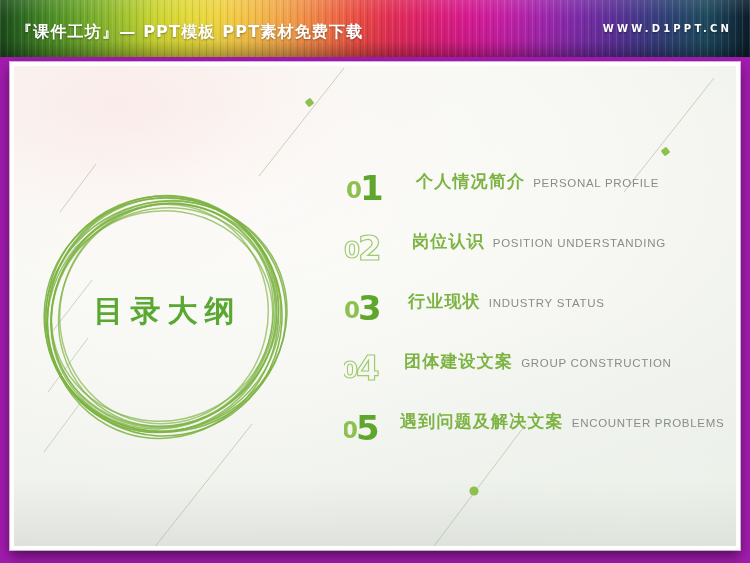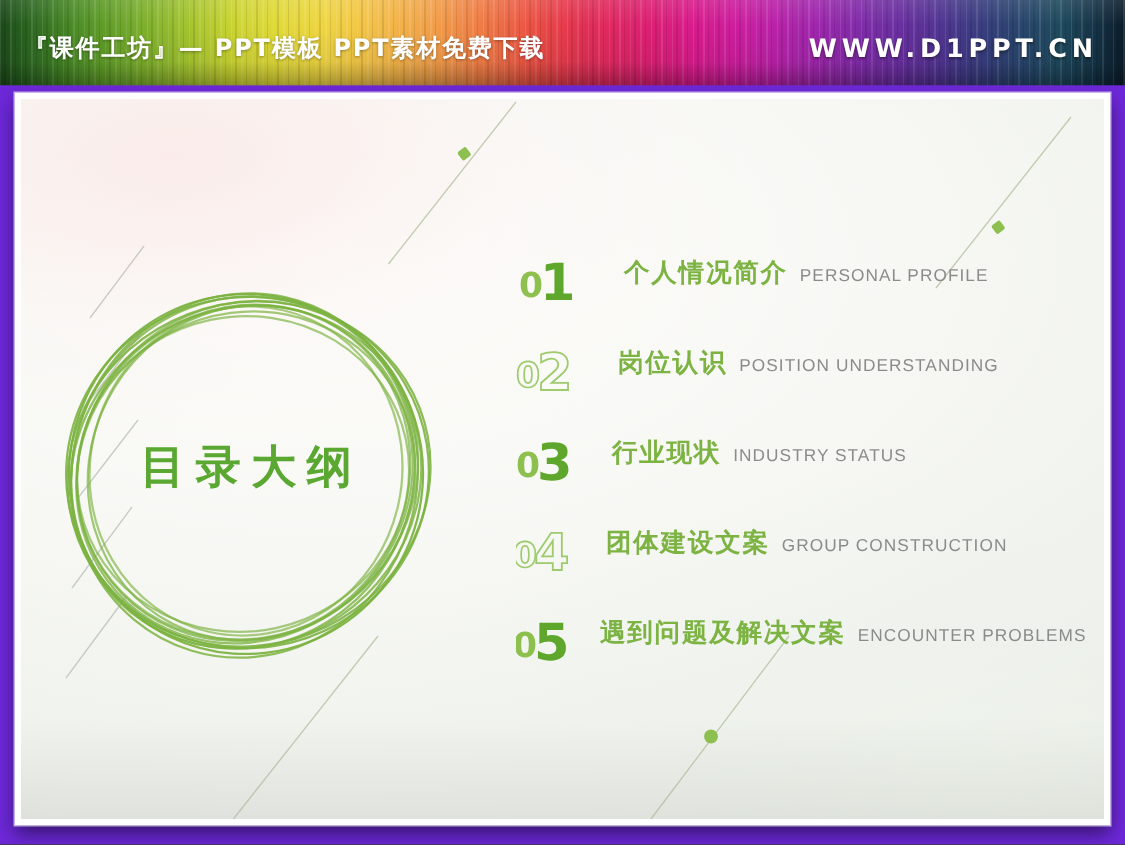--- a/index.html
+++ b/index.html
@@ -11,21 +11,21 @@
     width: 750px;
     height: 563px;
     overflow: hidden;
     font-family: "Liberation Sans", sans-serif;
   }
   #stage {
     position: relative;
     width: 750px;
     height: 563px;
     overflow: hidden;
-    background: #6d28d9;
+    background: #a21caf;
   }
 
   
   #banner {
     position: absolute;
     left: 0; top: 0;
     width: 750px; height: 57px;
     overflow: hidden;
   }
   #banner-gradient {
@@ -89,21 +89,21 @@
     letter-spacing: 1.2px;
     color: #ffffff;
     font-weight: 700;
     text-shadow: 0 1px 2px rgba(0,0,0,0.35);
     white-space: nowrap;
     font-family: "DejaVu Sans", sans-serif;
   }
   #banner-url {
     position: absolute;
     right: 18px; top: 23px;
-    font-size: 17px;
+    font-size: 10px;
     letter-spacing: 3.2px;
     color: #ffffff;
     font-weight: 700;
     text-shadow: 0 1px 2px rgba(0,0,0,0.40);
     white-space: nowrap;
     font-family: "DejaVu Sans", sans-serif;
   }
 
   
   #slide-outer {

